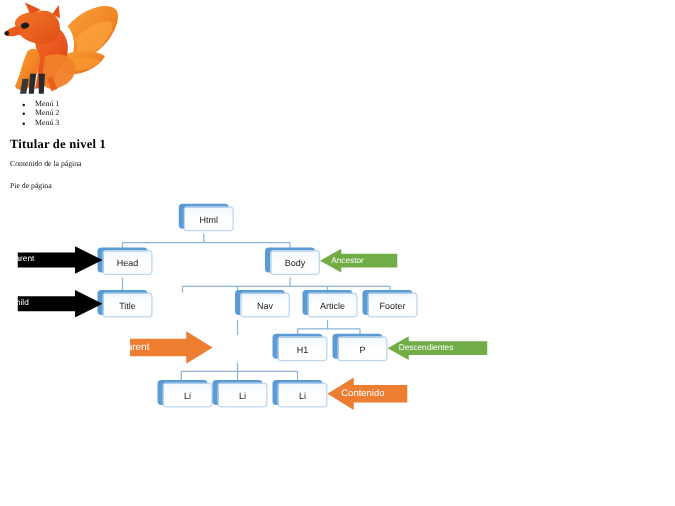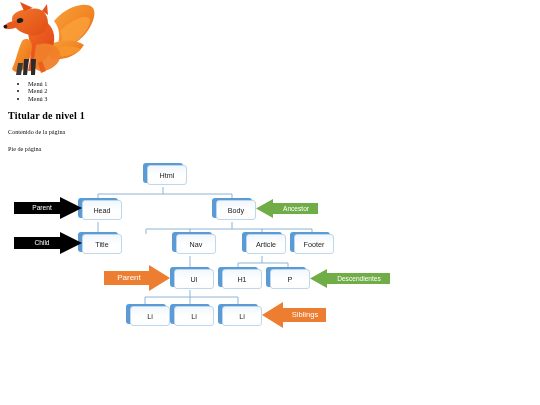--- a/index.html
+++ b/index.html
@@ -28,21 +28,21 @@
   .node .back{position:absolute;left:0;top:0;width:40px;height:20px;
     background:#5b9bd5;border-radius:3px;}
   .node .front{position:absolute;left:4px;top:2px;width:40px;height:20px;
     background:linear-gradient(180deg,#f2f7fc 0%,#ffffff 55%,#fdfdfe 100%);
     border:1px solid #bdd7ee;border-radius:3px;
     display:flex;align-items:center;justify-content:center;
     font-size:7.2px;color:#1a1a1a;box-sizing:border-box;}
 
   
   .arrow{position:absolute;display:flex;align-items:center;}
-  .arrow .lbl{position:absolute;width:100%;text-align:center;
+  .arrow .lbl{position:absolute;width:100%;
     font-size:6.6px;color:#ffffff;}
   .arrow.black .lbl{color:#ffffff;font-family:"Liberation Sans",sans-serif;}
   .arrow svg{display:block;}
 </style>
 </head>
 <body>
 
 <div id="page-mock">
 
   <div id="logo-wrap">
@@ -152,39 +152,35 @@
     <div class="back"></div>
     <div class="front">Body</div>
   </div>
 
   <div class="node" style="left:78px;top:77px;">
     <div class="back"></div>
     <div class="front">Title</div>
   </div>
 
 
-  <div class="node" style="left:172px;top:77px;">
+  <div class="node" style="left:188px;top:77px;">
     <div class="back"></div>
     <div class="front">Nav</div>
   </div>
 
   <div class="node" style="left:242px;top:77px;">
     <div class="back"></div>
     <div class="front">Article</div>
   </div>
 
   <div class="node" style="left:290px;top:77px;">
     <div class="back"></div>
     <div class="front">Footer</div>
   </div>
 
-  <div class="node" style="left:170px;top:112px;">
-    <div class="back"></div>
-    <div class="front">Ul</div>
-  </div>
 
   <div class="node" style="left:218px;top:112px;text-align:right;">
     <div class="back"></div>
     <div class="front">H1</div>
   </div>
 
   <div class="node" style="left:266px;top:112px;">
     <div class="back"></div>
     <div class="front">P</div>
   </div>
@@ -236,16 +232,16 @@
     <svg width="80" height="19" viewBox="0 0 80 19">
       <path d="M80 4 L17 4 L17 0 L0 9.5 L17 19 L17 15 L80 15 Z" fill="#70ad47"></path>
     </svg>
     <span class="lbl" style="left:9px;top:6px;">Descendientes</span>
   </div>
 
   <div class="arrow orange" style="left:262px;top:147px;width:64px;height:26px;">
     <svg width="64" height="26" viewBox="0 0 64 26">
       <path d="M64 6 L21 6 L21 0 L0 13 L21 26 L21 20 L64 20 Z" fill="#ed7d31"></path>
     </svg>
-    <span class="lbl" style="left:11px;top:8px;font-size:7.6px;">Siblings</span>
+    <span class="lbl" style="left:11px;top:8px;font-size:7.6px;">Contenido</span>
   </div>
 
 </div>
 
 </body></html>

